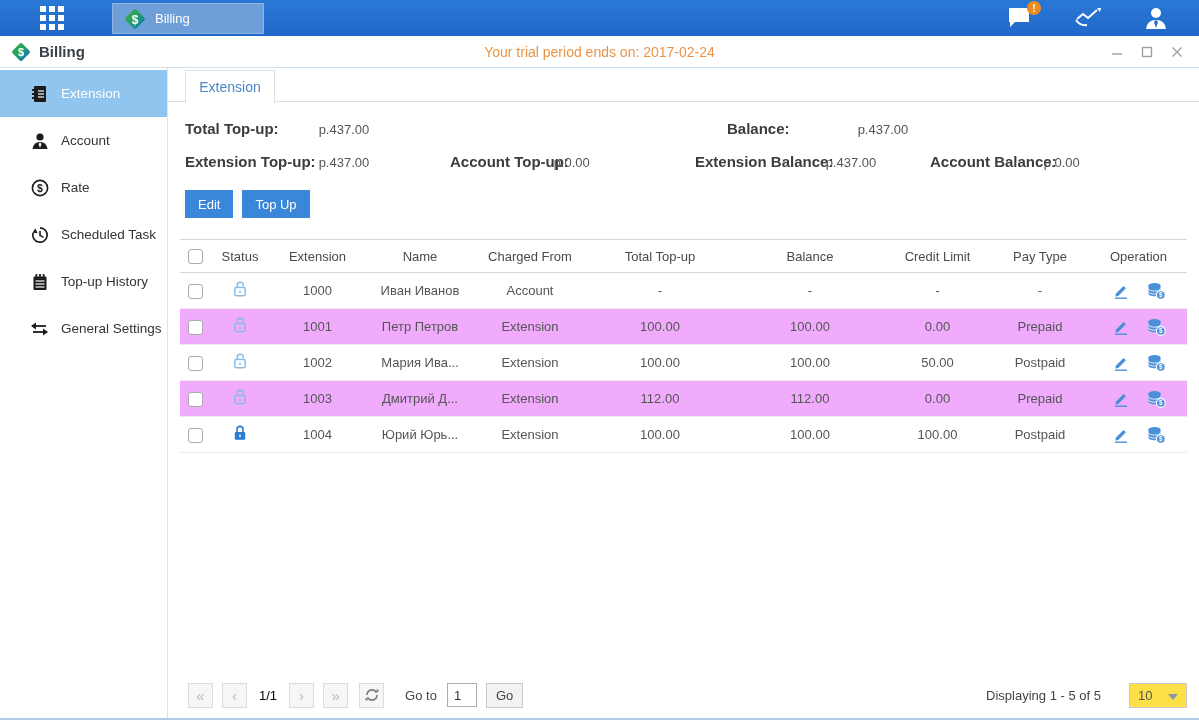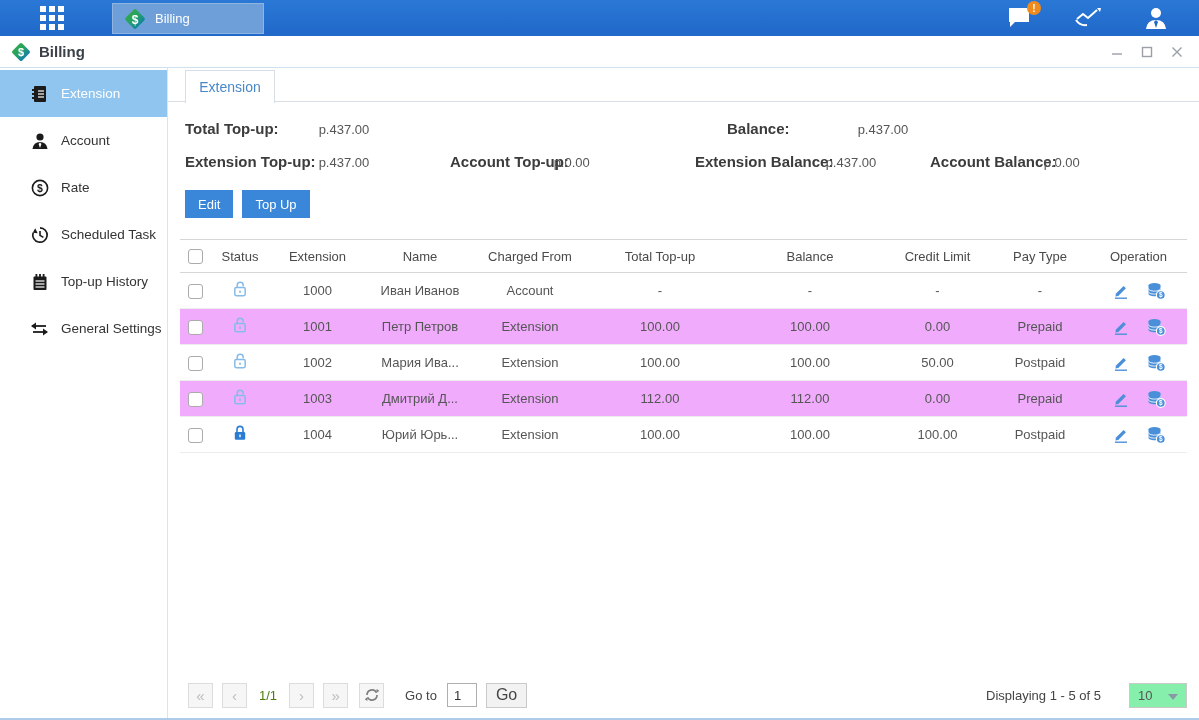--- a/index.html
+++ b/index.html
@@ -117,34 +117,34 @@
   .pager {
     position:absolute; left:20px; right:12px; bottom:10px; height:26px;
     display:flex; align-items:center; font-size:13px; color:#555;
   }
   .pg-btn {
     width:25px; height:25px; background:#f6f6f6; border:1px solid #dcdcdc;
     display:flex; align-items:center; justify-content:center;
     color:#bcbcbc; font-size:15px; cursor:pointer; margin-right:9px;
   }
   .pg-btn.refresh { color:#7f7f7f; margin-left:2px; }
-  .page-num { margin:0 12px 0 3px; color:#4d7c0f; }
+  .page-num { margin:0 12px 0 3px; color:#000000; }
   .goto-label { margin:0 10px 0 12px; color:#444; }
   .goto-input {
     width:30px; height:24px; border:1px solid #aeaeae; font-size:13px;
     text-align:left; padding-left:6px; font-family:inherit; color:#333; margin-right:9px;
   }
   .go-btn {
     height:25px; padding:0 9px; background:#f2f2f2; border:1px solid #c9c9c9;
-    font-size:16px; color:#444; cursor:pointer; font-family:inherit;
+    font-size:13px; color:#444; cursor:pointer; font-family:inherit;
   }
   .pager-right { margin-left:auto; display:flex; align-items:center; gap:28px; }
   .display-text { color:#444; }
   .size-select {
-    width:58px; height:25px; border:1px solid #c9c9c9; background:#86efac;
+    width:58px; height:25px; border:1px solid #c9c9c9; background:#fde047;
     display:flex; align-items:center; padding:0 8px; cursor:pointer; position:relative;
   }
   .size-select .caret {
     position:absolute; right:8px; top:10px; width:0; height:0;
     border-left:5px solid transparent; border-right:5px solid transparent;
     border-top:6px solid #8a97a6;
   }
   .window-bottom-edge { position:absolute; left:0; bottom:0; width:1199px; height:2px; background:#aecbe8; }
 </style>
 </head>
@@ -214,20 +214,21 @@
         <stop offset="0" stop-color="#2fa84f"></stop>
             <stop offset="0.5" stop-color="#23a06b"></stop>
             <stop offset="1" stop-color="#1a7fae"></stop>
       </linearGradient>
         </defs>
       <rect x="4.5" y="4.5" width="15" height="15" rx="2" transform="rotate(45 12 12)" fill="url(#dg2)"></rect>
       <text x="12" y="16.5" text-anchor="middle" font-size="12" font-weight="bold" fill="#ffffff" font-family="Liberation Sans, sans-serif">$</text>
     </svg>
     <span class="window-title">Billing</span>
   </div>
+  <div class="trial-notice">Your trial period ends on: 2017-02-24</div>
   <div class="win-controls">
     <div class="win-btn">
       <svg width="12" height="12" viewBox="0 0 12 12">
           <line x1="1" y1="8" x2="11" y2="8" stroke="#9aa0a6" stroke-width="1.4"></line>
         </svg>
     </div>
     <div class="win-btn">
       <svg width="12" height="12" viewBox="0 0 12 12">
           <rect x="1.5" y="1.5" width="9" height="9" fill="none" stroke="#9aa0a6" stroke-width="1.4"></rect>
         </svg>

